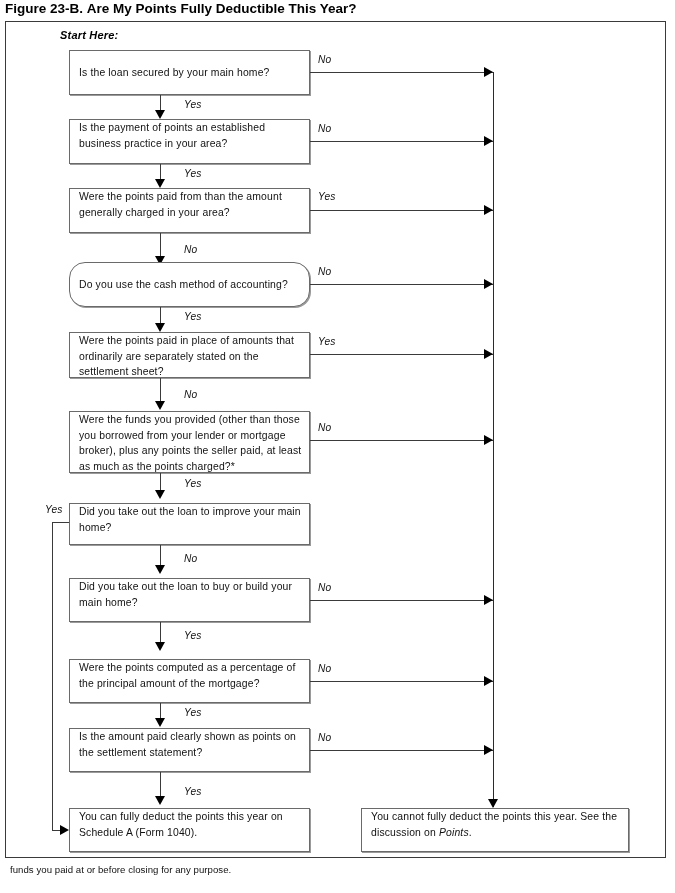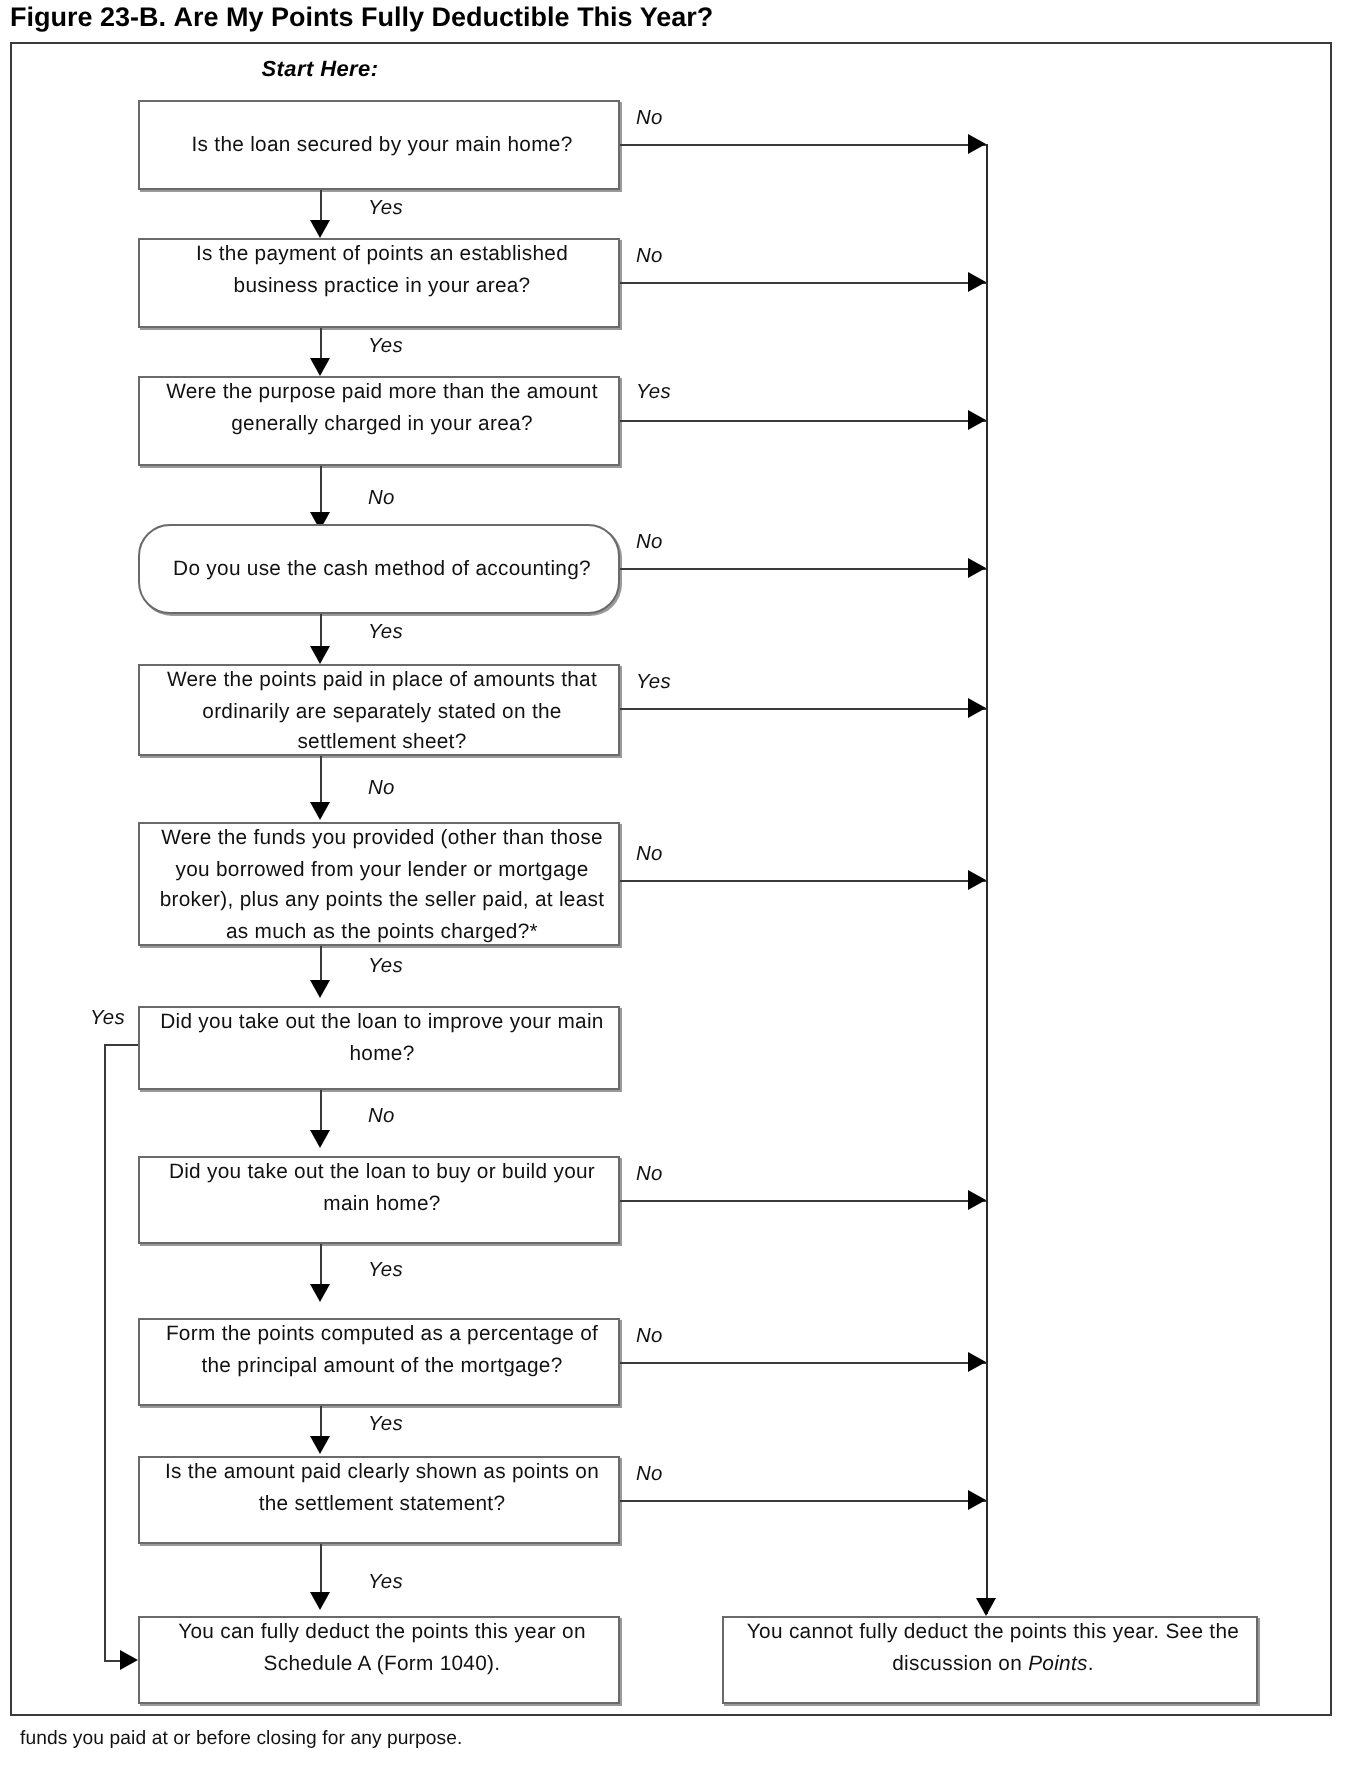--- a/index.html
+++ b/index.html
@@ -34,30 +34,28 @@
     background:#ffffff;
     box-shadow:1px 1px 0 0 #9a9a9a;
   }
   .node .node-text{
     position:absolute;
     left:9px;right:6px;
     font-size:10.4px;
     line-height:15.5px;
     letter-spacing:0.15px;
     color:#111;
-    text-align:center;
   }
   .node.vcenter .node-text{top:50%;transform:translateY(-50%);}
   .node.vtop .node-text{top:0;}
   .node .node-text i{font-style:italic;}
 
   
   #start-here{
     position:absolute;left:60px;top:29px;width:200px;
-    text-align:center;
     font-size:11px;font-weight:700;font-style:italic;
     letter-spacing:0.2px;
   }
 
   
   .vline{position:absolute;width:1px;background:#3a3a3a;}
   .hline{position:absolute;height:1px;background:#3a3a3a;}
   .vline.thick,.hline.thick{background:#2b2b2b;}
 
   
@@ -124,21 +122,21 @@
   <div class="node-text">Is the payment of points an established business practice in your area?</div>
 </div>
 <div class="hline" style="left:310px;top:141px;width:183px;"></div>
 <div class="arrow-right" style="left:484px;top:135.5px;"></div>
 <div class="elabel" style="left:318px;top:123px;">No</div>
 <div class="vline" style="left:160px;top:164px;height:21px;"></div>
 <div class="arrow-down" style="left:155px;top:179px;"></div>
 <div class="elabel" style="left:184px;top:168px;">Yes</div>
 
 <div class="node vtop" style="left:69px;top:188px;width:241px;height:45px;">
-  <div class="node-text">Were the purpose paid more than the amount generally charged in your area?</div>
+  <div class="node-text">Were the points paid from than the amount generally charged in your area?</div>
 </div>
 <div class="hline" style="left:310px;top:210px;width:183px;"></div>
 <div class="arrow-right" style="left:484px;top:204.5px;"></div>
 <div class="elabel" style="left:318px;top:191px;">Yes</div>
 <div class="vline" style="left:160px;top:233px;height:28px;"></div>
 <div class="arrow-down" style="left:155px;top:256px;"></div>
 <div class="elabel" style="left:184px;top:244px;">No</div>
 
 <div class="node vcenter" style="left:69px;top:262px;width:241px;height:45px;border-radius:16px;">
   <div class="node-text">Do you use the cash method of accounting?</div>
@@ -181,21 +179,21 @@
   <div class="node-text">Did you take out the loan to buy or build your main home?</div>
 </div>
 <div class="hline" style="left:310px;top:600px;width:183px;"></div>
 <div class="arrow-right" style="left:484px;top:594.5px;"></div>
 <div class="elabel" style="left:318px;top:582px;">No</div>
 <div class="vline" style="left:160px;top:622px;height:25px;"></div>
 <div class="arrow-down" style="left:155px;top:642px;"></div>
 <div class="elabel" style="left:184px;top:630px;">Yes</div>
 
 <div class="node vtop" style="left:69px;top:659px;width:241px;height:44px;">
-  <div class="node-text">Form the points computed as a percentage of the principal amount of the mortgage?</div>
+  <div class="node-text">Were the points computed as a percentage of the principal amount of the mortgage?</div>
 </div>
 <div class="hline" style="left:310px;top:681px;width:183px;"></div>
 <div class="arrow-right" style="left:484px;top:675.5px;"></div>
 <div class="elabel" style="left:318px;top:663px;">No</div>
 <div class="vline" style="left:160px;top:703px;height:21px;"></div>
 <div class="arrow-down" style="left:155px;top:718px;"></div>
 <div class="elabel" style="left:184px;top:707px;">Yes</div>
 
 <div class="node vtop" style="left:69px;top:728px;width:241px;height:44px;text-decoration:underline;">
   <div class="node-text">Is the amount paid clearly shown as points on the settlement statement?</div>

